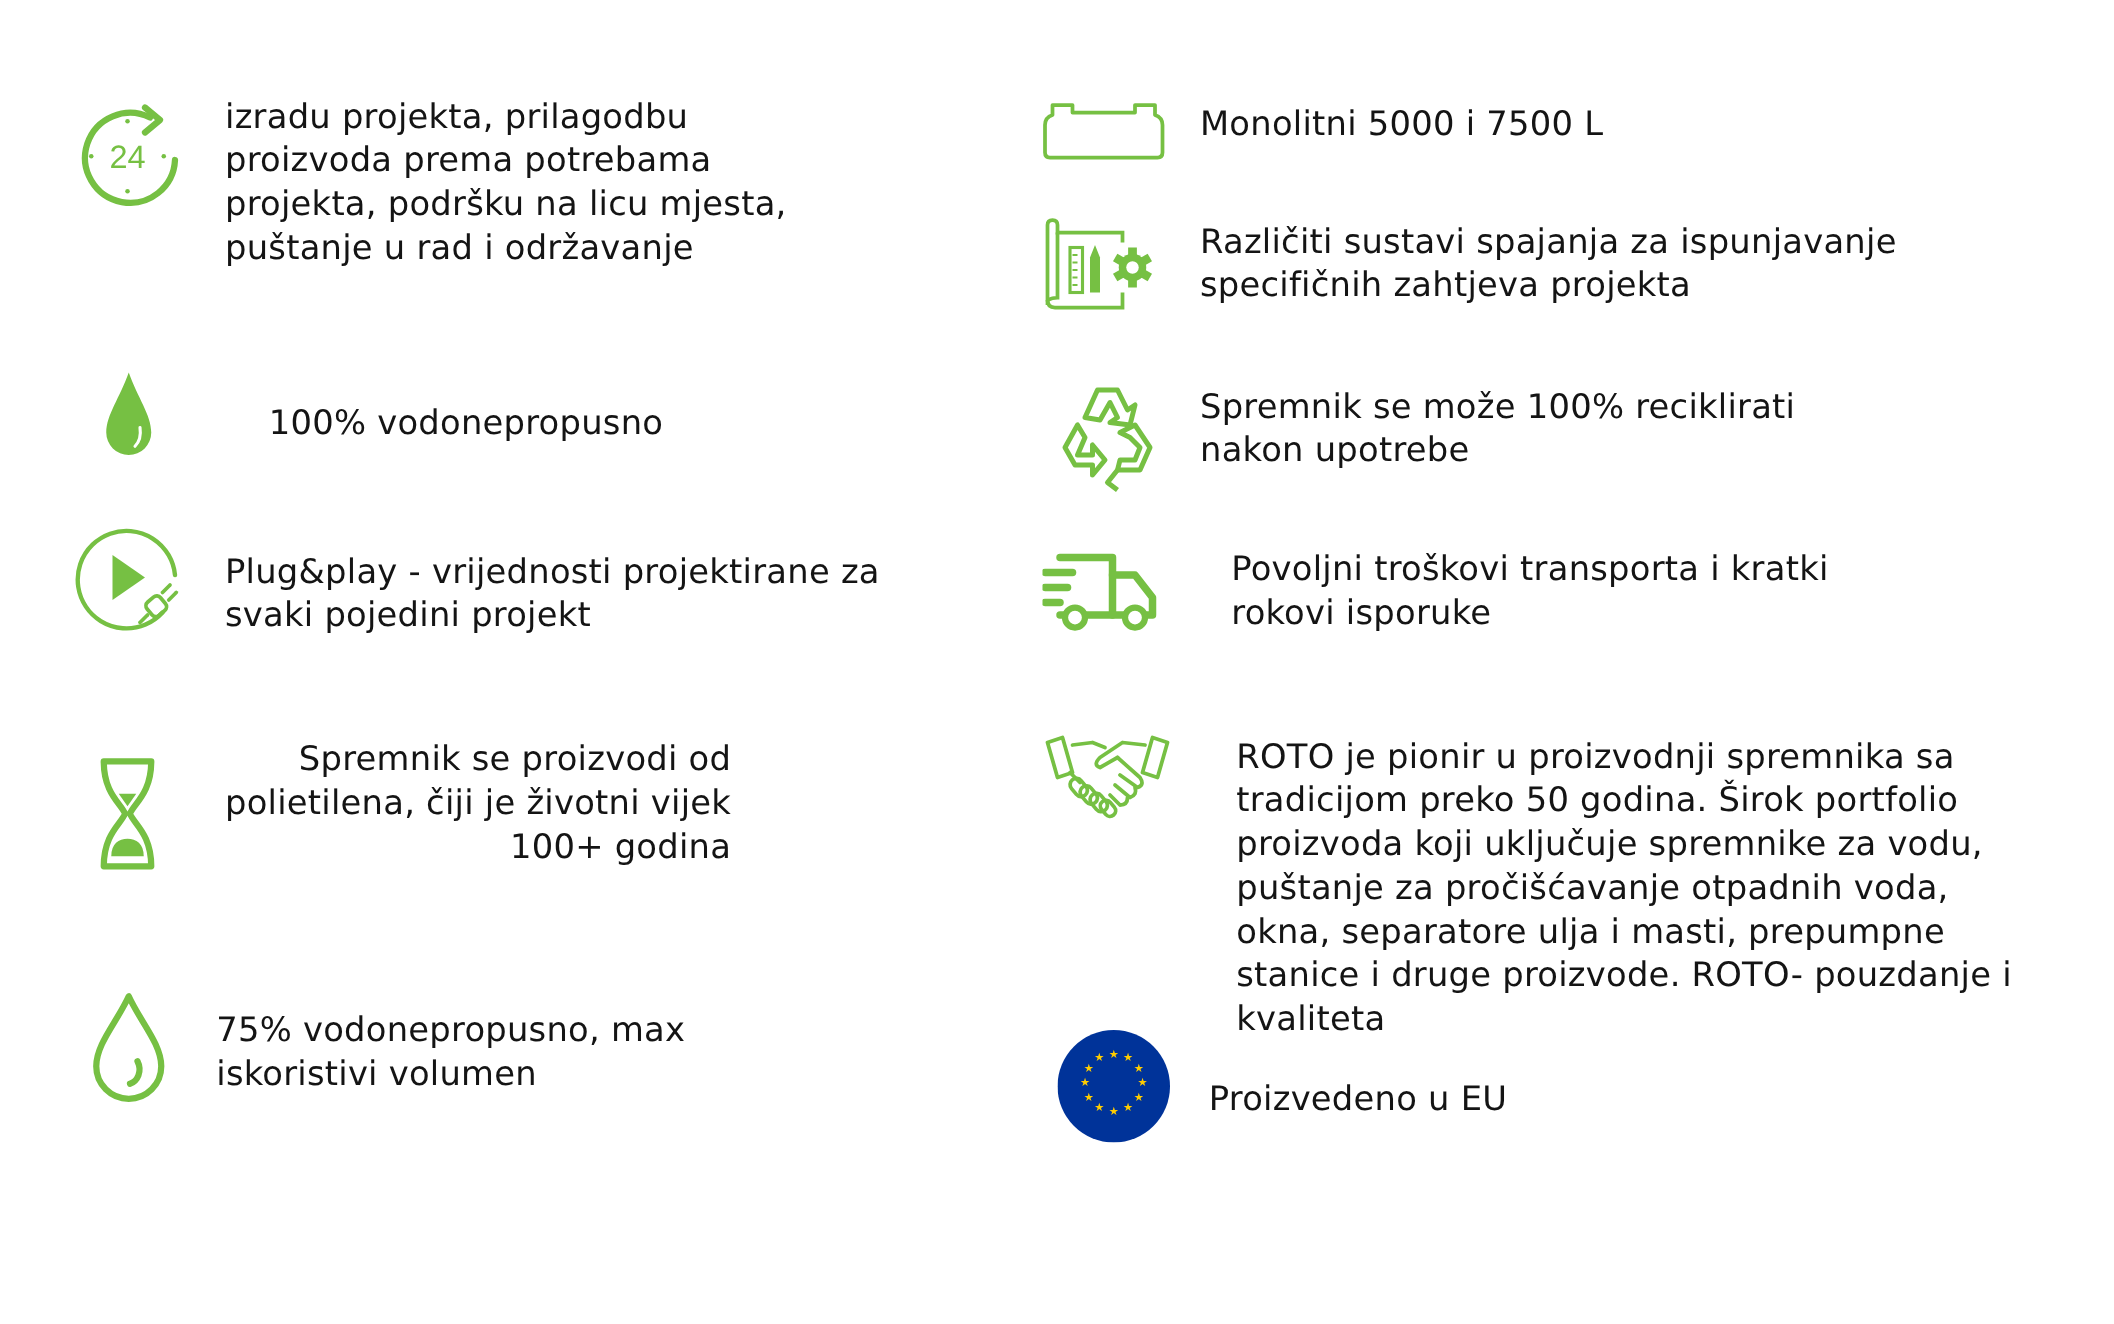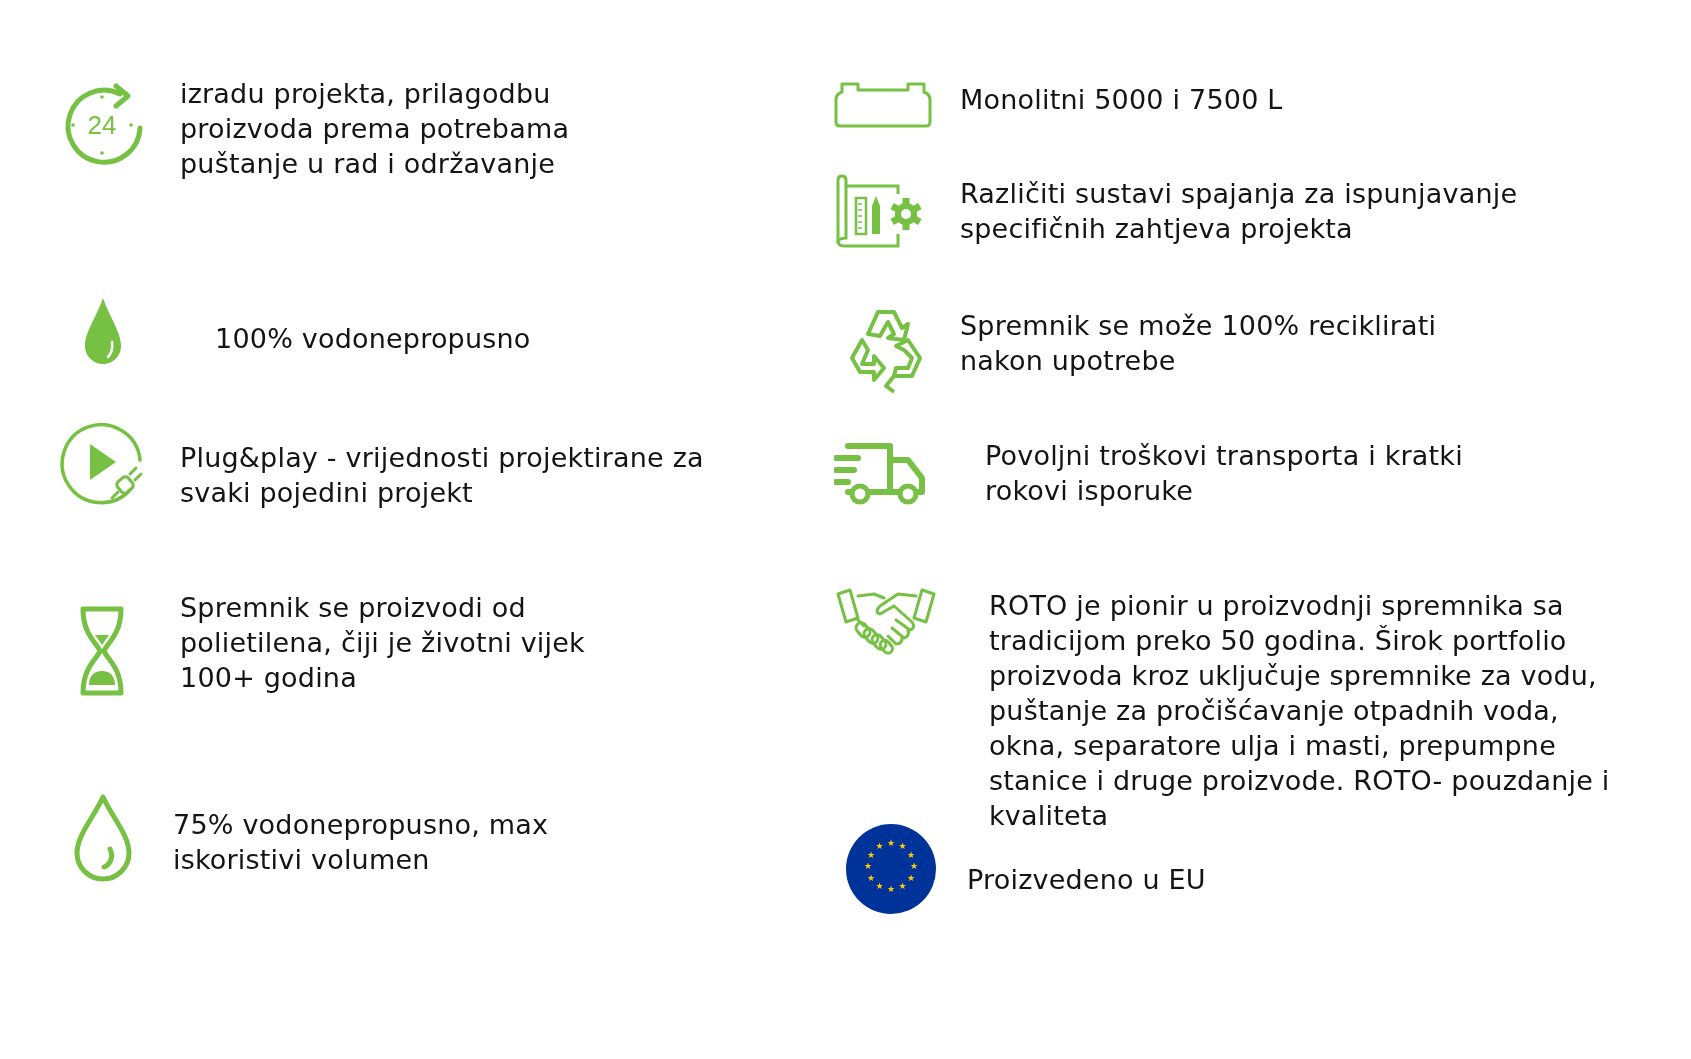--- a/index.html
+++ b/index.html
@@ -21,20 +21,21 @@
       <text x="44" y="54" text-anchor="middle" font-size="26" font-family="Liberation Sans, sans-serif" fill="#76c043">24</text>
       <circle cx="44" cy="17" r="1.8" fill="#76c043"></circle>
       <circle cx="44" cy="73" r="1.8" fill="#76c043"></circle>
       <circle cx="15" cy="45" r="1.8" fill="#76c043"></circle>
       <circle cx="73" cy="45" r="1.8" fill="#76c043"></circle>
     </svg>
   </div>
   <div class="text" style="left:180px;top:76px;">
     <div>izradu projekta, prilagodbu</div>
     <div>proizvoda prema potrebama</div>
+    <div>projekta, podršku na licu mjesta,</div>
     <div>puštanje u rad i održavanje</div>
   </div>
 </div>
 
 <div class="item">
   <div class="icon" style="left:82px;top:296px;">
     <svg width="42" height="70" viewBox="0 0 42 70">
       <path d="M21 2 C14 22 3 36 3 50 A18 18 0 0 0 39 50 C39 36 28 22 21 2 Z" fill="#76c043"></path>
       <path d="M30 46 C31 53 29 58 26 61" fill="none" stroke="#ffffff" stroke-width="2.5" stroke-linecap="round"></path>
     </svg>
@@ -64,21 +65,21 @@
 </div>
 
 <div class="item">
   <div class="icon" style="left:77px;top:605px;">
     <svg width="50" height="92" viewBox="0 0 50 92">
       <path d="M6 4 H44 C44 30 30 38 27 46 C30 54 44 62 44 88 H6 C6 62 20 54 23 46 C20 38 6 30 6 4 Z" fill="none" stroke="#76c043" stroke-width="5" stroke-linejoin="round"></path>
       <path d="M18 30 H32 L25 40 Z" fill="#76c043"></path>
       <path d="M12 80 C12 70 18 66 25 66 C32 66 38 70 38 80 Z" fill="#76c043"></path>
     </svg>
   </div>
-  <div class="text" style="left:180px;top:590px;">
+  <div class="text" style="left:180px;top:590px;text-align:right;">
     <div>Spremnik se proizvodi od</div>
     <div>polietilena, čiji je životni vijek</div>
     <div>100+ godina</div>
   </div>
 </div>
 
 <div class="item">
   <div class="icon" style="left:72px;top:793px;">
     <svg width="62" height="90" viewBox="0 0 62 90">
       <path d="M31 4 C22 24 5 42 5 60 A26 26 0 0 0 57 60 C57 42 40 24 31 4 Z" fill="none" stroke="#76c043" stroke-width="5" stroke-linejoin="round"></path>
@@ -184,21 +185,21 @@
         <rect x="22" y="38" width="10" height="16" rx="5" transform="rotate(-40 27 46)"></rect>
         <rect x="30" y="44" width="10" height="16" rx="5" transform="rotate(-40 35 52)"></rect>
         <rect x="38" y="50" width="10" height="16" rx="5" transform="rotate(-40 43 58)"></rect>
         <rect x="46" y="56" width="9" height="14" rx="4.5" transform="rotate(-40 50 63)"></rect>
       </g>
     </svg>
   </div>
   <div class="text" style="left:965px;top:588px;margin-left:24px;">
     <div>ROTO je pionir u proizvodnji spremnika sa</div>
     <div>tradicijom preko 50 godina. Širok portfolio</div>
-    <div>proizvoda kroz uključuje spremnike za vodu,</div>
+    <div>proizvoda koji uključuje spremnike za vodu,</div>
     <div>puštanje za pročišćavanje otpadnih voda,</div>
     <div>okna, separatore ulja i masti, prepumpne</div>
     <div>stanice i druge proizvode. ROTO- pouzdanje i</div>
     <div>kvaliteta</div>
   </div>
 </div>
 
 <div class="item">
   <div class="icon" style="left:846px;top:824px;">
     <svg width="90" height="90" viewBox="0 0 90 90">

